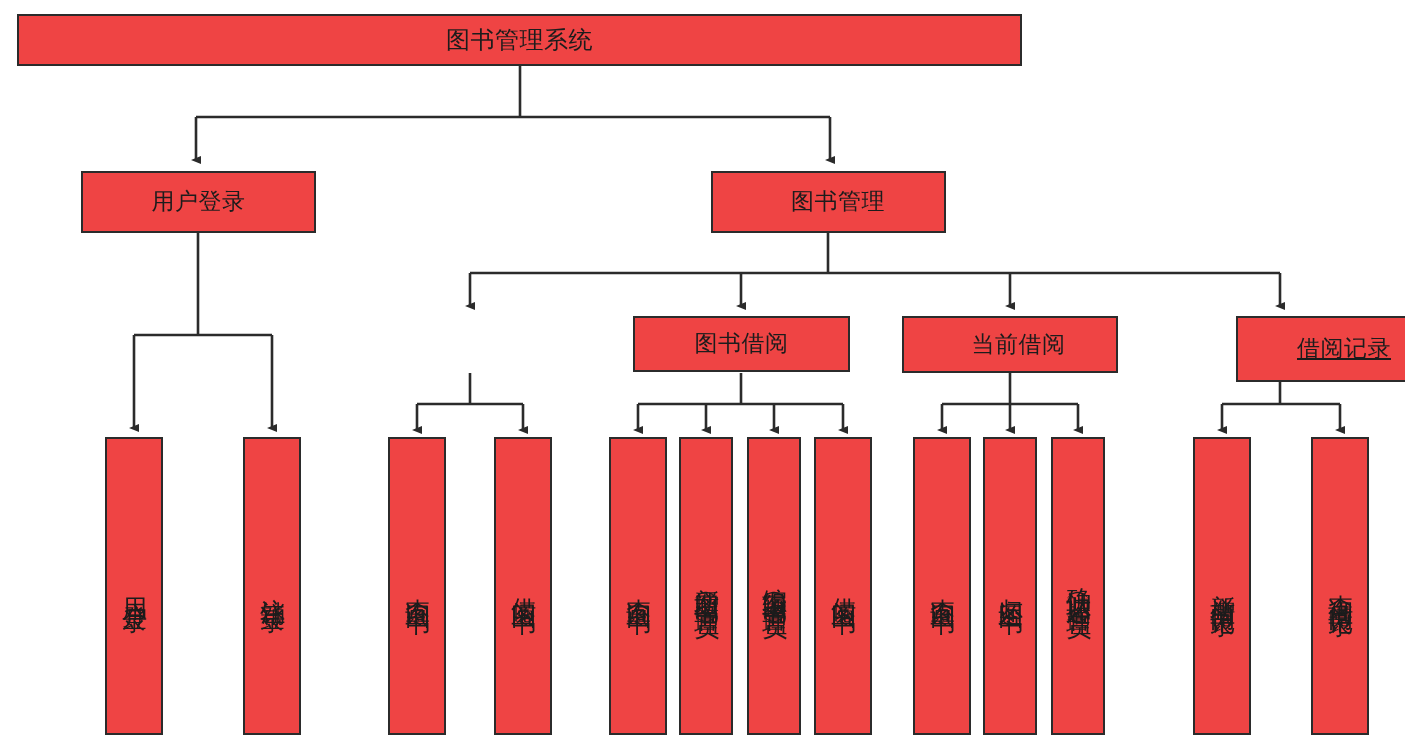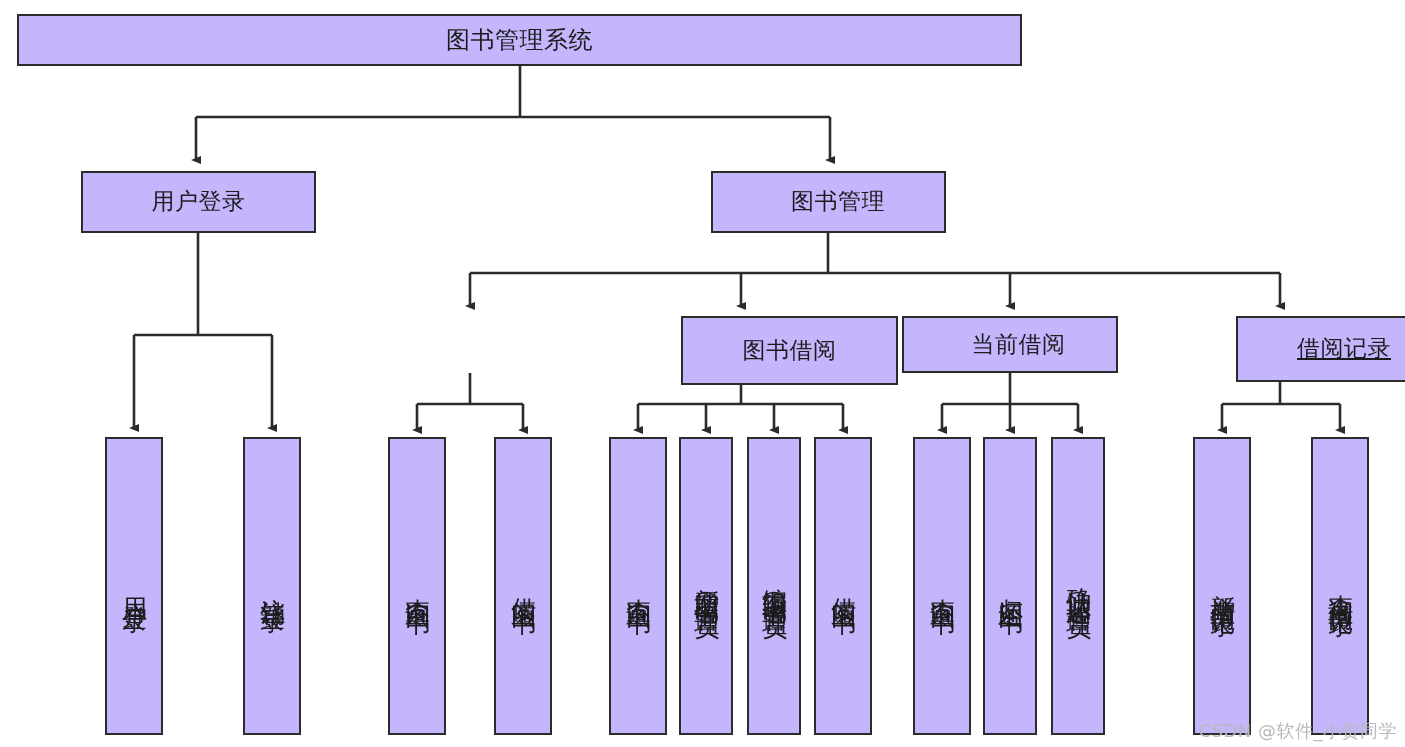--- a/index.html
+++ b/index.html
@@ -16,21 +16,21 @@
   }
   #wires{
     position:absolute;
     left:0; top:0;
     width:1405px; height:747px;
     pointer-events:none;
   }
   .node{
     position:absolute;
     box-sizing:border-box;
-    background:#c4b5fd;
+    background:#ef4444;
     border:2.5px solid #2b2b2b;
     display:flex;
     align-items:center;
     justify-content:center;
     z-index:2;
   }
   .node .lbl{
     display:block;
     text-align:center;
     line-height:1.18;
@@ -124,21 +124,21 @@
     <span class="lbl">图书管理系统</span>
   </div>
 
   <div class="node h" style="left:81px; top:171px; width:235px; height:62px;">
     <span class="lbl">用户登录</span>
   </div>
   <div class="node h" style="left:711px; top:171px; width:235px; height:62px;padding-left:19px;">
     <span class="lbl">图书管理</span>
   </div>
 
-  <div class="node h" style="left:633px; top:316px; width:217px; height:69px;margin-left:48px;">
+  <div class="node h" style="left:633px; top:316px; width:217px; height:56px;">
     <span class="lbl">图书借阅</span>
   </div>
   <div class="node h" style="left:902px; top:316px; width:216px; height:57px;padding-left:17px;">
     <span class="lbl">当前借阅</span>
   </div>
   <div class="node h" style="left:1236px; top:316px; width:216px; height:66px;text-decoration:underline;">
     <span class="lbl">借阅记录</span>
   </div>
 
   <div class="node v" style="left:105px; top:437px; width:58px; height:298px;">
@@ -178,14 +178,13 @@
     <span class="lbl">确认归还（管理员）</span>
   </div>
 
   <div class="node v" style="left:1193px; top:437px; width:58px; height:298px;">
     <span class="lbl">新增借阅记录</span>
   </div>
   <div class="node v" style="left:1311px; top:437px; width:58px; height:298px;">
     <span class="lbl">查询借阅记录</span>
   </div>
 
-  <div class="watermark">CSDN @软件_小贺同学</div>
 </div>
 
 </body></html>

